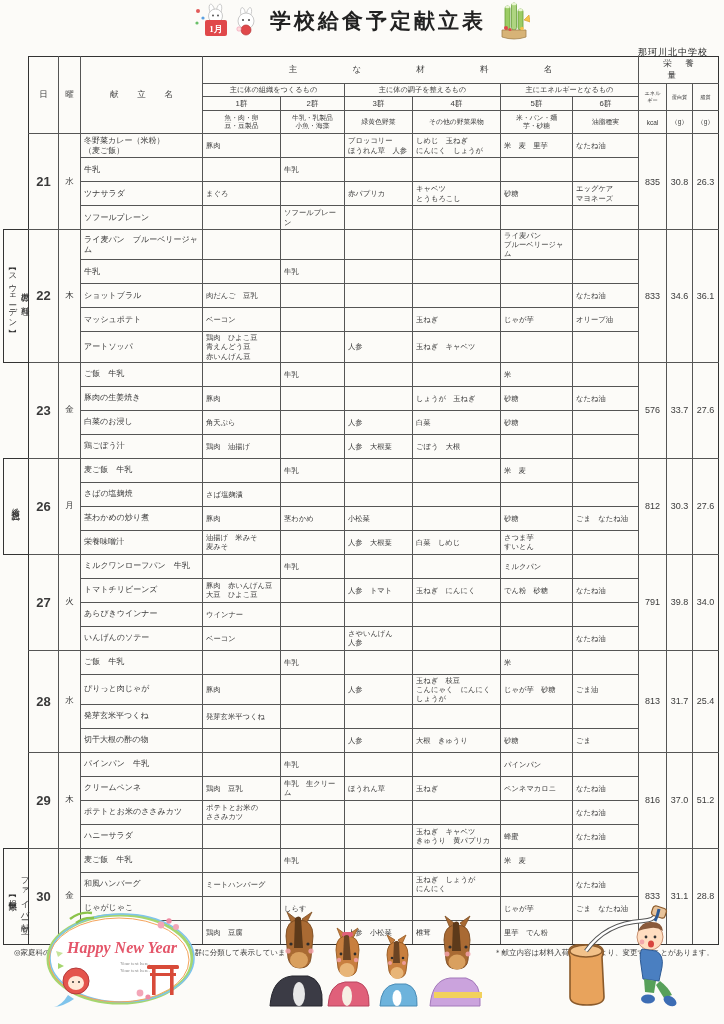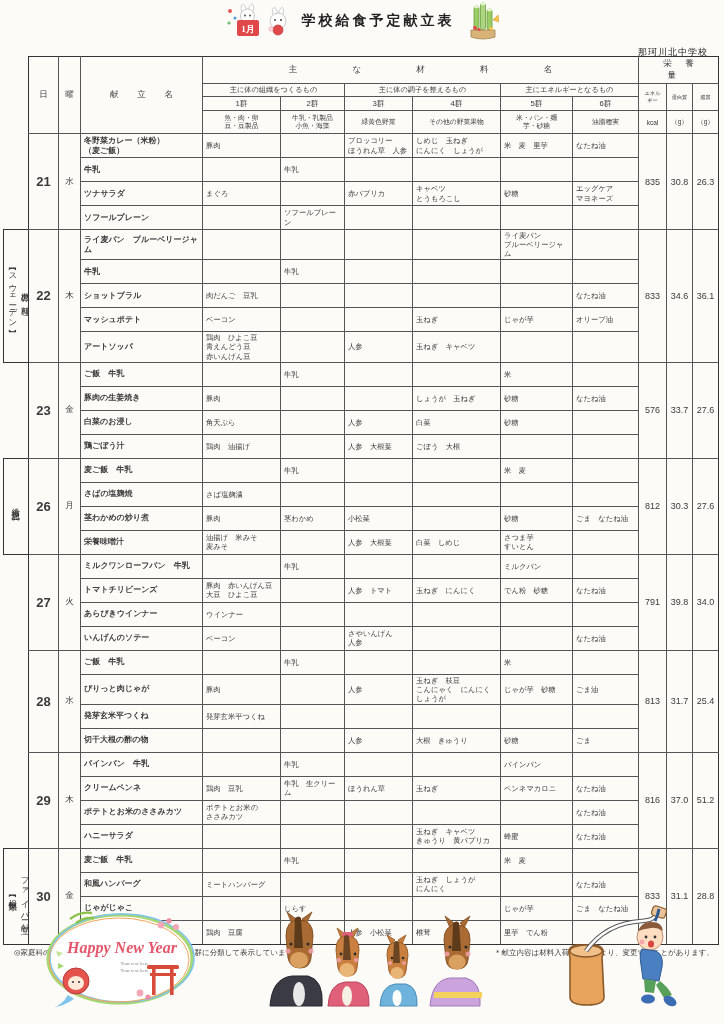--- a/index.html
+++ b/index.html
@@ -1,20 +1,20 @@
 <!DOCTYPE html>
 <html><head>
 <meta charset="utf-8">
 <style>
   html,body{margin:0;padding:0;}
   body{background:#d8d8d8;font-family:"Liberation Sans","DejaVu Sans",sans-serif;}
   .page{width:724px;height:1024px;background:#fcfbf8;position:relative;margin:0 auto;overflow:hidden;color:#333;}
   
   .title-row{display:flex;align-items:center;justify-content:center;gap:12px;height:42px;}
-  .page-title{font-size:14px;font-weight:bold;letter-spacing:3px;color:#222;}
+  .page-title{font-size:21px;font-weight:bold;letter-spacing:3px;color:#222;}
   .school-name{position:absolute;top:46px;right:16px;font-size:9px;color:#222;letter-spacing:1px;}
   
   .table-wrap{margin:14px 0 0 3px;width:715px;}
   table.menu{border-collapse:collapse;table-layout:fixed;width:715px;font-size:7.5px;}
   table.menu th,table.menu td{border:1px solid #555;padding:1px 3px;vertical-align:middle;color:#3a3a3a;}
   thead th{font-weight:normal;background:#fcfbf8;text-align:center;}
   tr.h1 th{border-top:1.6px solid #333;font-size:8.5px;}
   .th-main{letter-spacing:6.5em;text-indent:6.5em;}
   .th-nut{letter-spacing:1.6em;text-indent:1.6em;}
   .th-menu{letter-spacing:2.2em;text-indent:2.2em;font-size:8.5px;}
@@ -22,21 +22,21 @@
   .cat{font-size:7.2px;padding:0;margin-top:8px;}
   .gno{font-size:7.8px;}
   .desc{font-size:6.8px;white-space:pre-line;line-height:1.25;height:20px;}
   .nut-l{font-size:5.2px;padding:0;}
   .unit{font-size:6.5px;}
   .noborder{border:none !important;background:transparent;}
   .edge-l{border-left:1.6px solid #333 !important;}
   .edge-r{border-right:1.6px solid #333 !important;}
   
   tbody td{height:21px;}
-  .name-cell{font-size:8px;white-space:pre-line;line-height:1.25;text-align:left;font-weight:bold;}
+  .name-cell{font-size:8px;white-space:pre-line;line-height:1.25;text-align:left;}
   .ing-cell{font-size:7.3px;white-space:pre-line;line-height:1.25;text-align:left;vertical-align:middle;}
   .day-cell{text-align:center;font-size:13px;border-left:1.6px solid #333 !important;font-weight:bold;}
   .weekday-cell{text-align:center;font-size:8.5px;}
   .nut-cell{text-align:center;font-size:9px;}
   .nut-fat{border-right:1.6px solid #333 !important;}
   tr.group-start td{border-top:1.6px solid #333;}
   .bot{border-bottom:1.6px solid #333 !important;}
   td.side{border:none !important;background:transparent;padding:0;}
   td.side-box{border:1.4px solid #333 !important;text-align:center;}
   .vert{writing-mode:vertical-rl;text-orientation:mixed;display:inline-block;font-size:8.5px;line-height:1.45;letter-spacing:1.5px;color:#333;}

